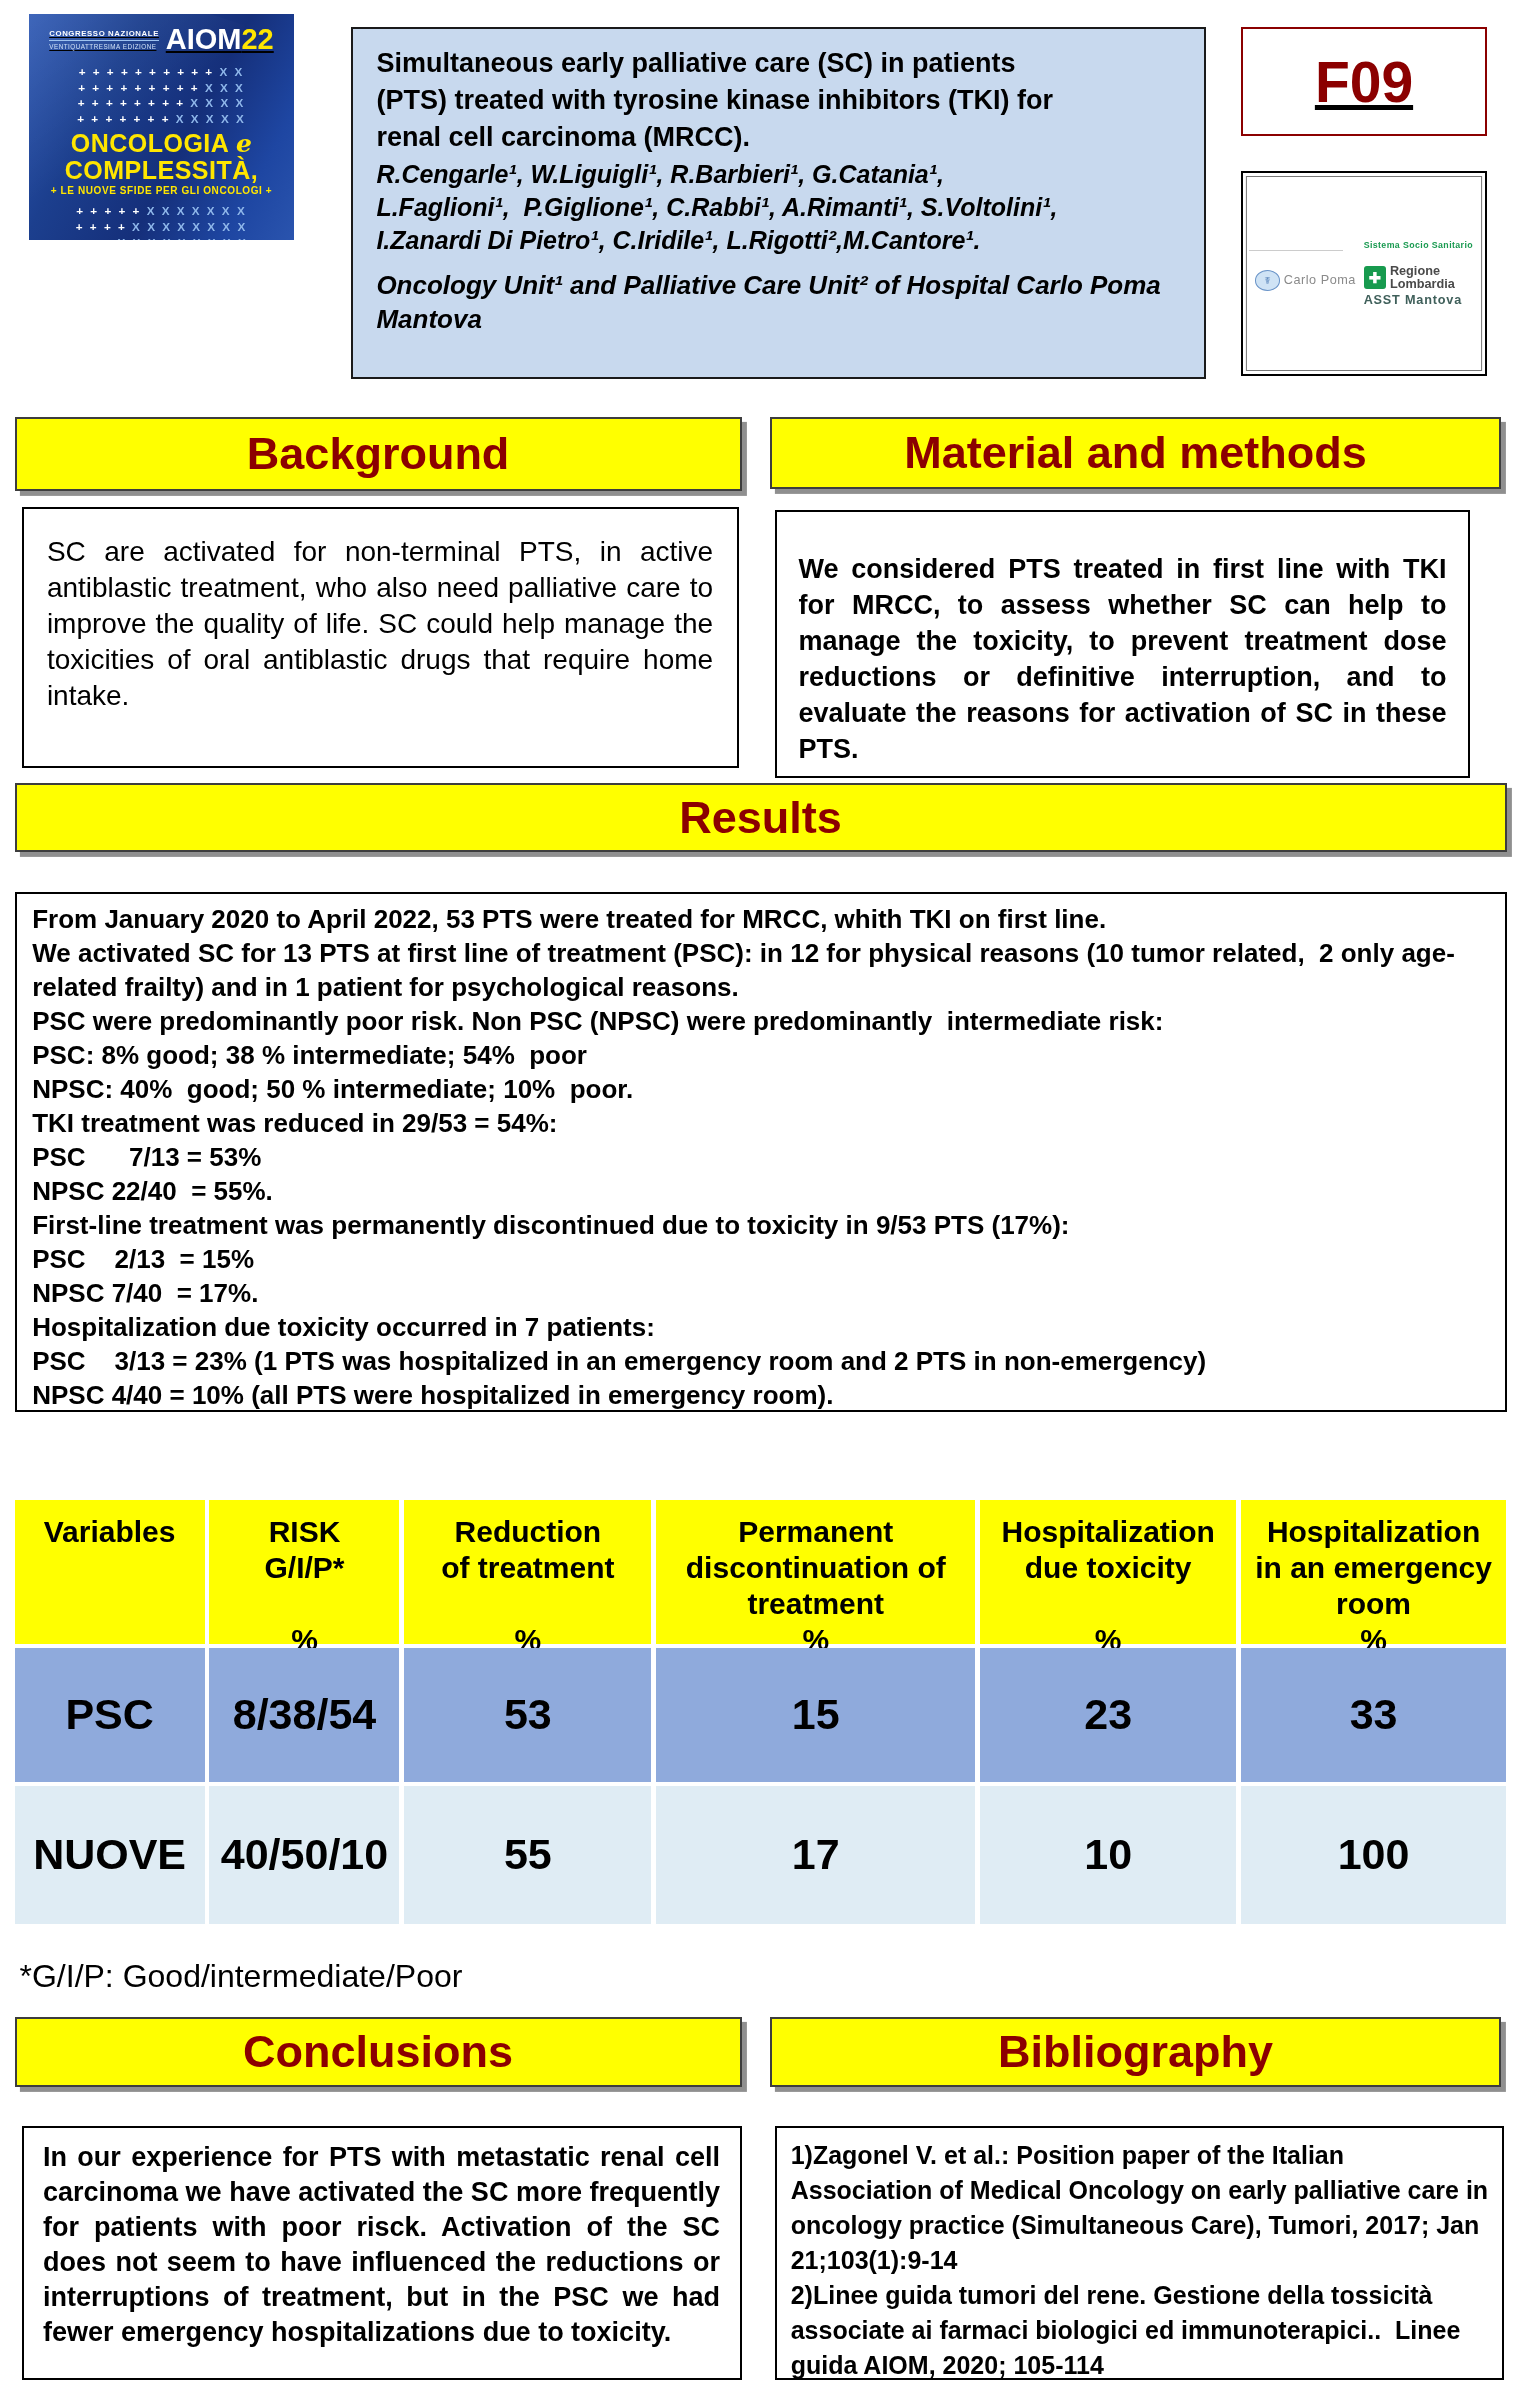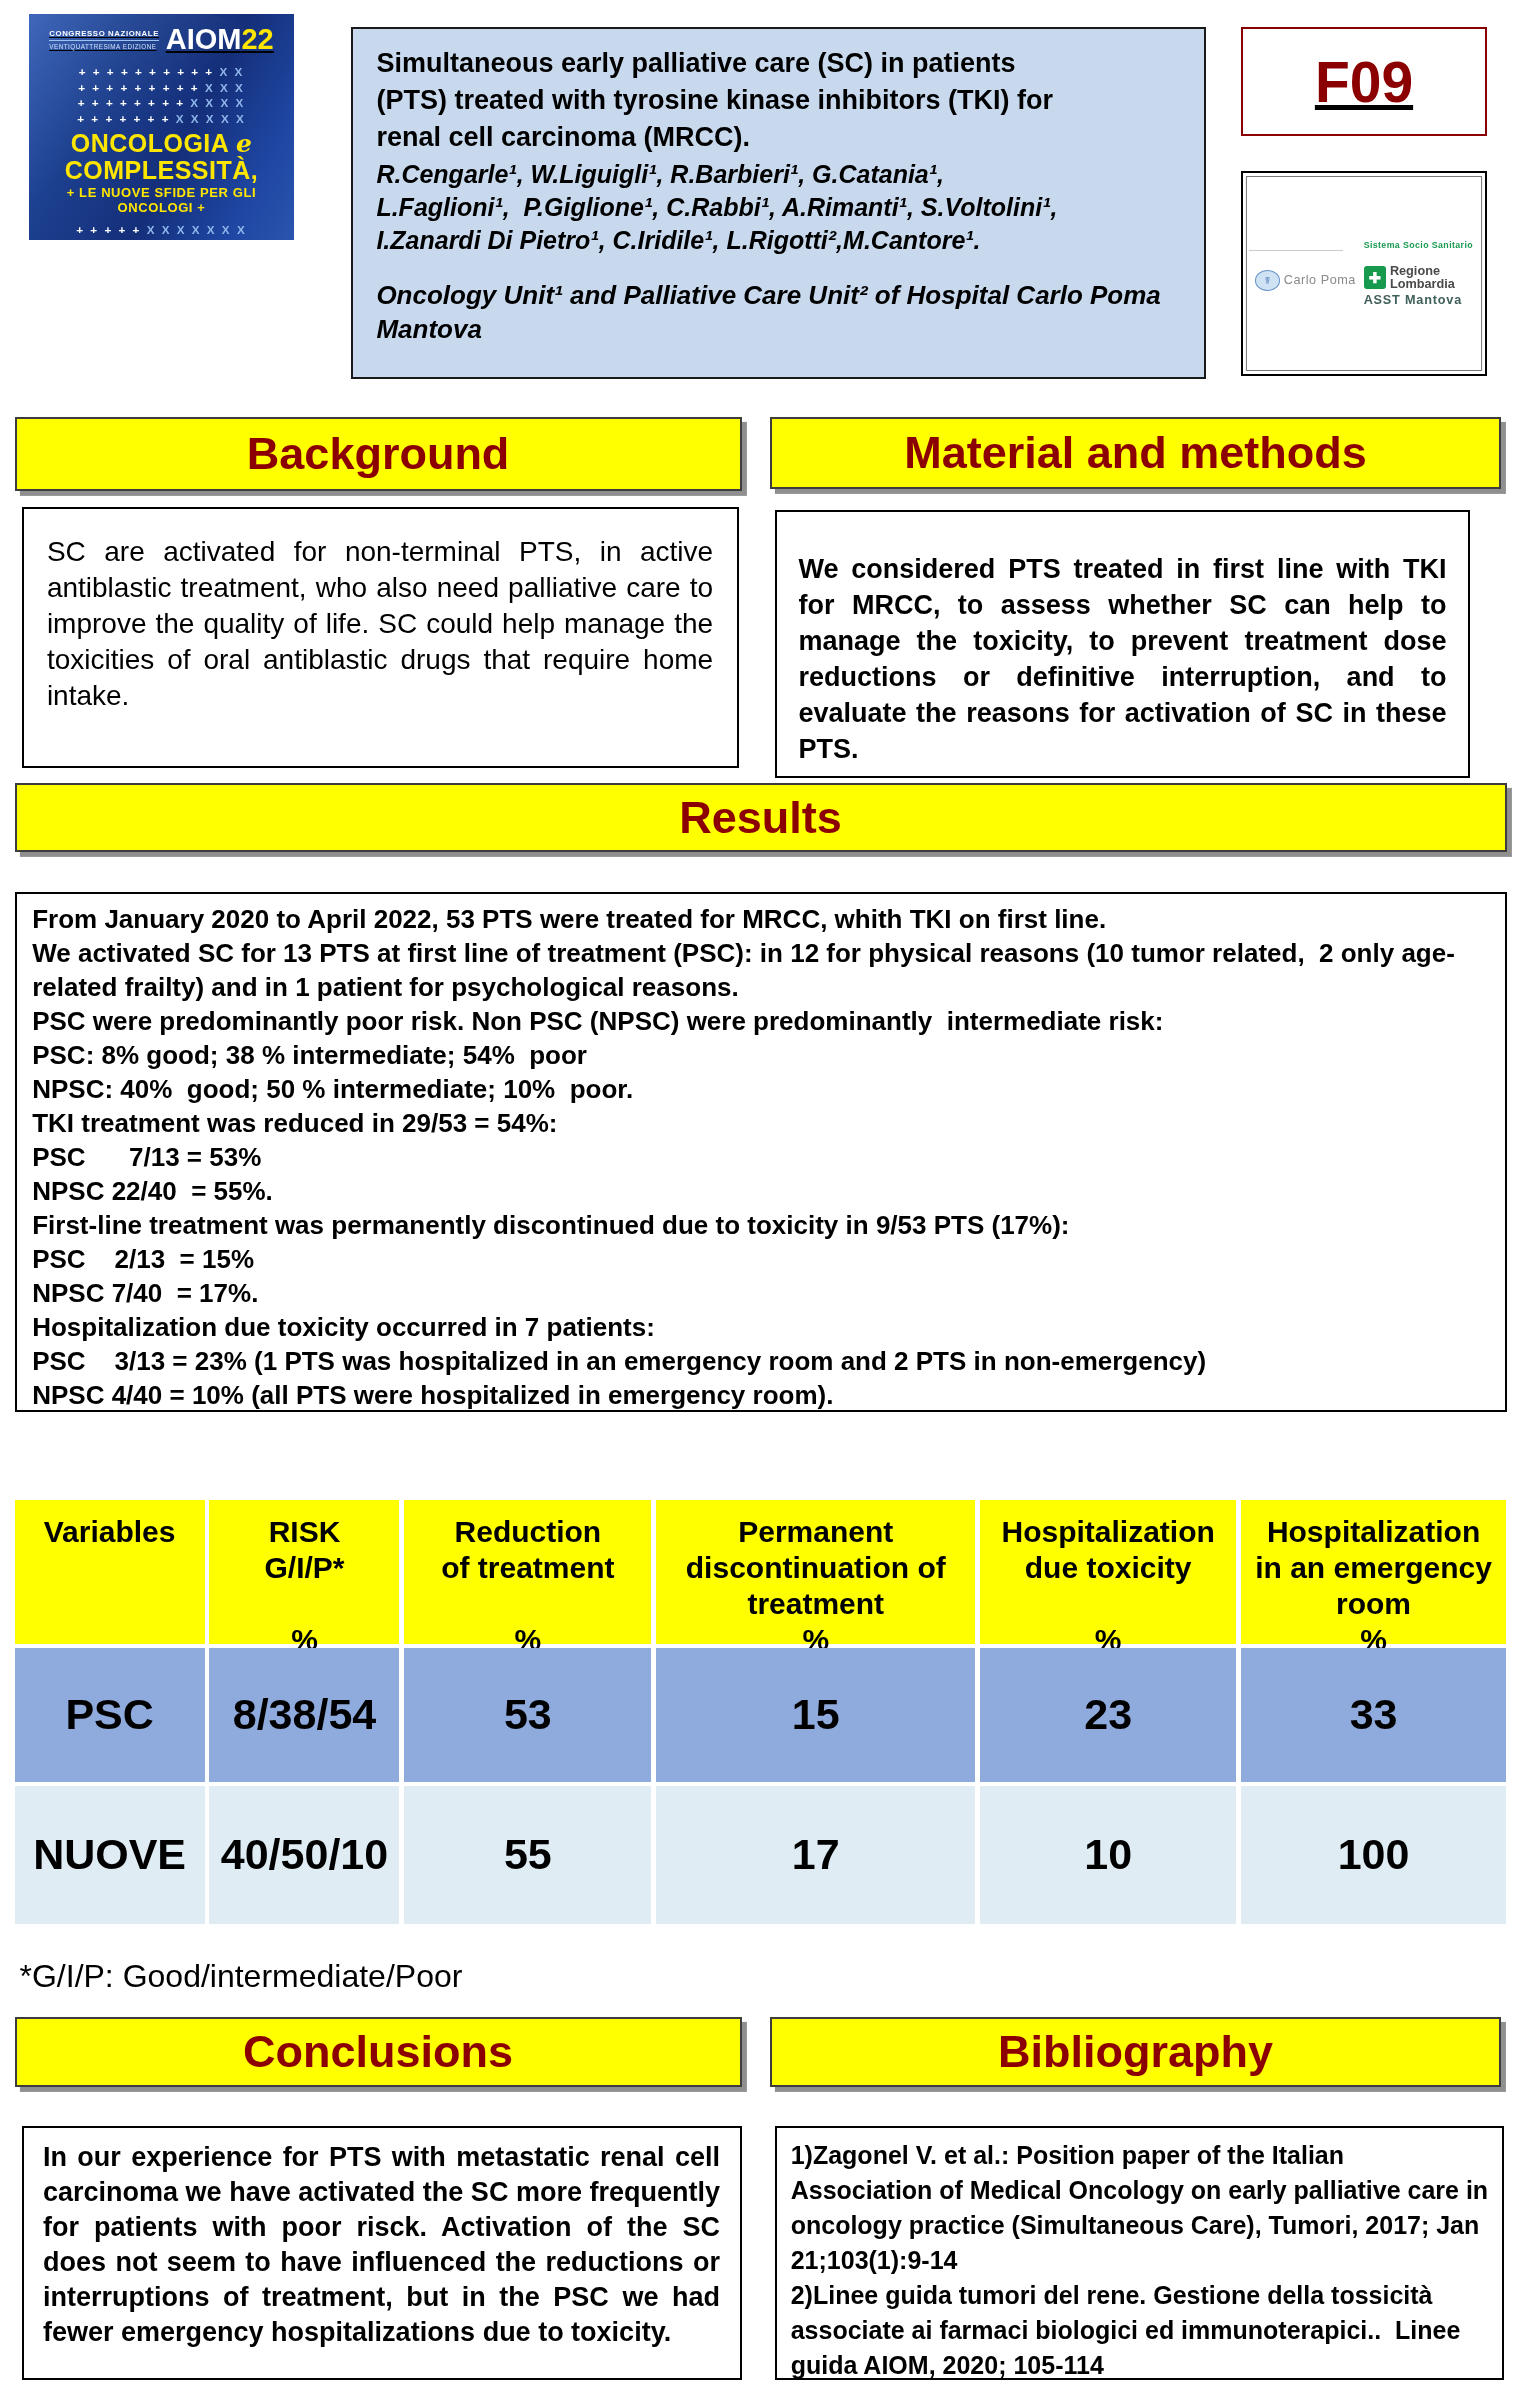--- a/index.html
+++ b/index.html
@@ -18,28 +18,28 @@
   .congress-left{display:flex;flex-direction:column;gap:2px;}
   .congress-l1{color:#fff;font-size:7.8px;font-weight:bold;letter-spacing:0.6px;border-bottom:1px solid #9fc3f0;padding-bottom:2px;}
   .congress-l2{color:#cfe0f7;font-size:6.3px;letter-spacing:0.5px;}
   .brand-row{font-weight:bold;font-size:29px;color:#fff;letter-spacing:0;}
   .brand-year{color:#ffe600;}
   .plus-rows{margin-top:7.8px;text-align:center;font-weight:bold;font-size:11.7px;line-height:15.6px;letter-spacing:2px;position:relative;}
   .p-part{color:#ffffff;}
   .x-part{color:#8fb7ea;}
   .onc-title{position:relative;text-align:center;color:#ffe600;font-weight:bold;font-size:25px;line-height:26px;letter-spacing:0.5px;margin-top:2.9px;}
   .onc-e{font-family:"DejaVu Serif",serif;font-style:italic;font-weight:bold;}
-  .logo-tagline{position:relative;text-align:center;color:#ffe600;font-size:13px;font-weight:bold;letter-spacing:0.6px;margin-top:2px;}
+  .logo-tagline{position:relative;text-align:center;color:#ffe600;font-size:10px;font-weight:bold;letter-spacing:0.6px;margin-top:2px;}
 
   
   .title-box{position:absolute;left:351px;top:27px;width:855px;height:352px;
     background:#c8d9ee;border:2px solid #1a1a1a;padding:15.6px 23.4px 0 23.4px;}
   .main-title{font-weight:bold;font-size:27px;line-height:37px;white-space:pre-wrap;}
   .authors{font-weight:bold;font-style:italic;font-size:25px;line-height:33px;white-space:pre-wrap;margin-top:2px;}
-  .affiliation{font-weight:bold;font-style:italic;font-size:26px;line-height:34px;margin-top:21px;}
+  .affiliation{font-weight:bold;font-style:italic;font-size:26px;line-height:34px;margin-top:11px;}
 
   
   .f09-box{position:absolute;left:1241px;top:27px;width:246px;height:109px;border:2.9px solid #8B0000;
     display:flex;align-items:center;justify-content:center;background:#fff;text-decoration:underline;}
   .f09-text{color:#8B0000;font-weight:bold;font-size:57px;}
   .hospital-box{position:absolute;left:1241px;top:171px;width:246px;height:205px;background:#fff;
     border:2.9px solid #000;box-shadow:inset 0 0 0 2.9px #fff,inset 0 0 0 3.9px #777;
     display:flex;align-items:center;justify-content:center;}
   .hosp-inner{display:flex;align-items:center;gap:7.8px;position:relative;}
   .hosp-line{position:absolute;left:-5.9px;top:9.8px;width:94px;height:1px;background:#cccccc;}

